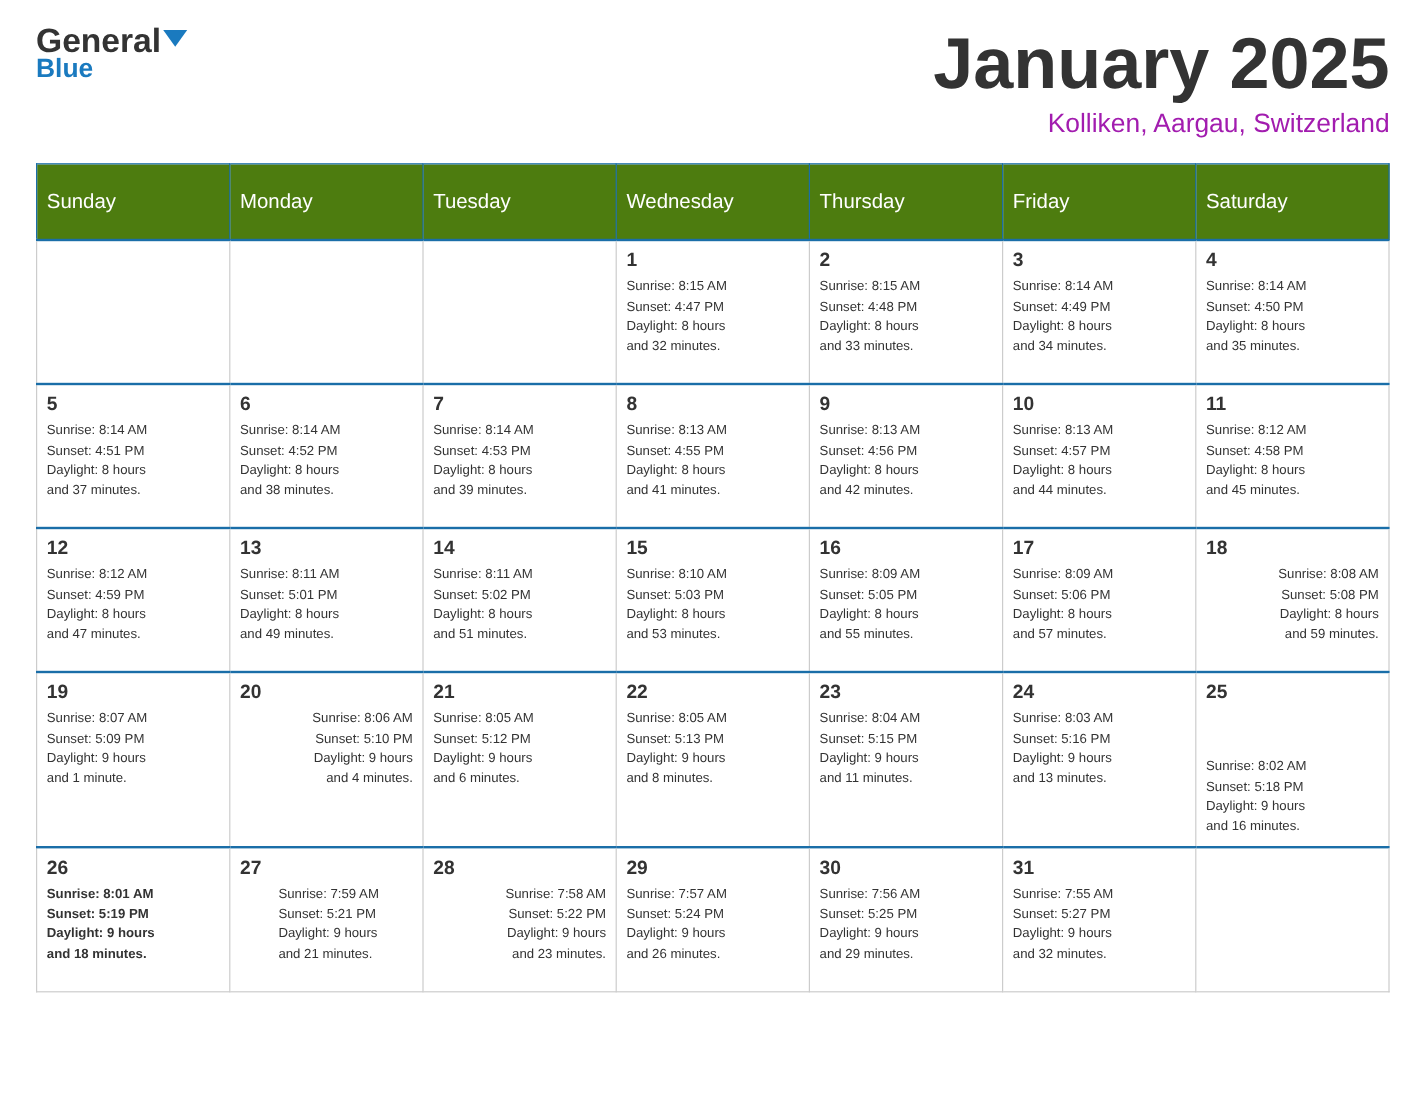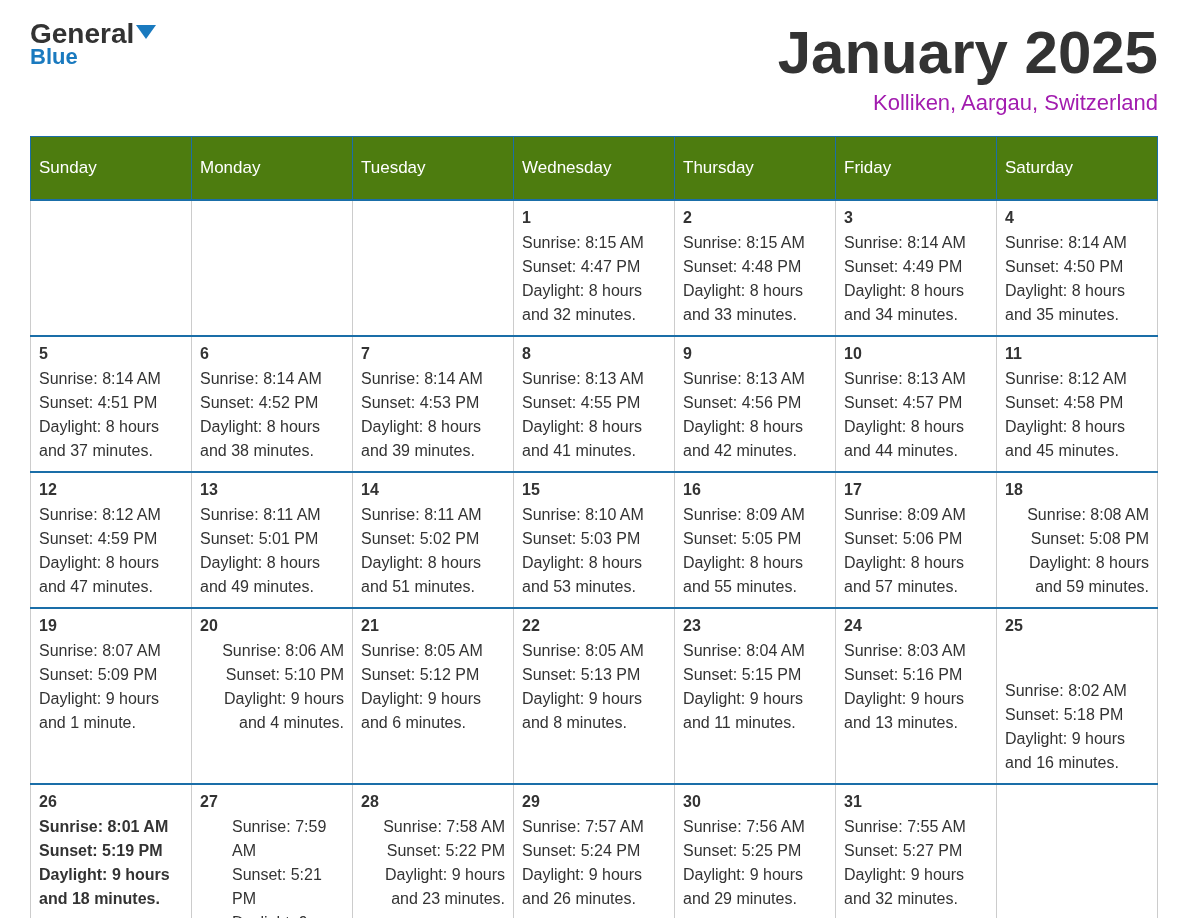--- a/index.html
+++ b/index.html
@@ -91,21 +91,21 @@
       background: #fff;
     }
     .day-num {
       font-size: 16px;
       font-weight: bold;
       color: #333;
       margin-bottom: 4px;
       display: block;
     }
     .day-info {
-      font-size: 16px;
+      font-size: 11px;
       color: #333;
       line-height: 1.5;
     }
   </style>
 </head>
 <body>
 
 <div class="header">
   <div class="logo">
     <div class="logo-text">

